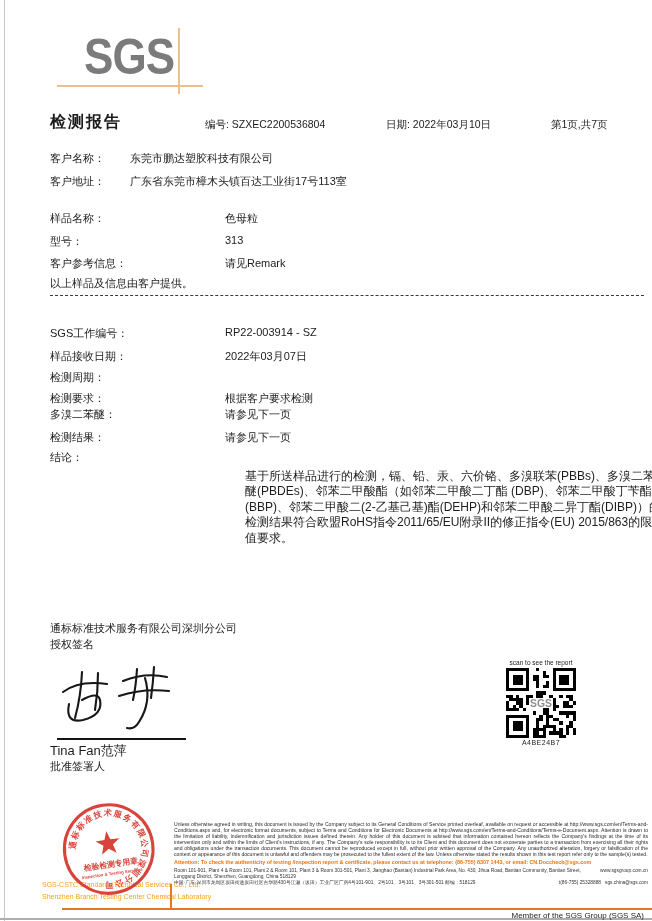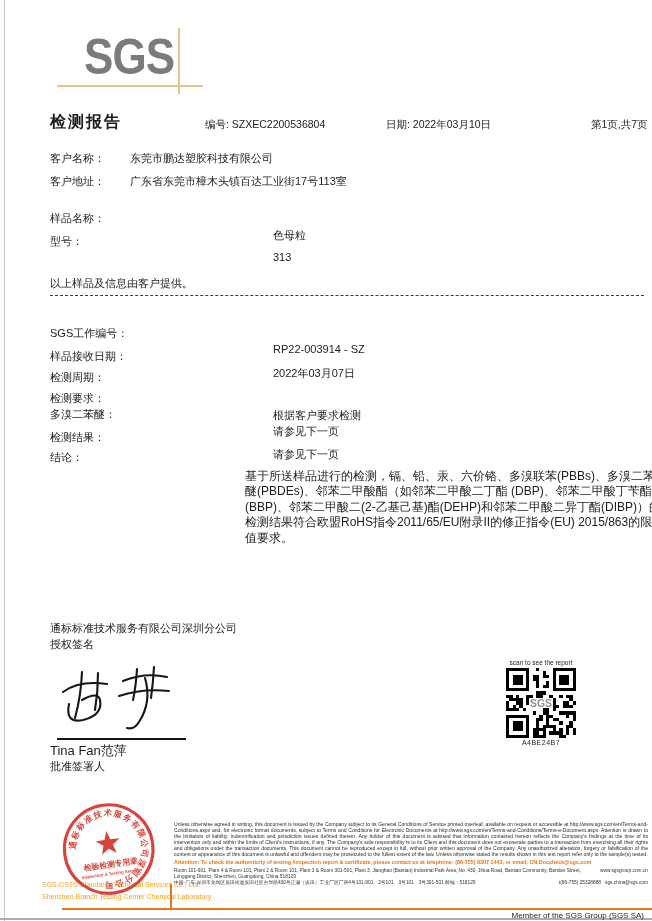--- a/index.html
+++ b/index.html
@@ -15,25 +15,25 @@
   .edge-left{left:4px;top:0;width:1px;height:921px;background:#c9c9c9;}
   .edge-bottom{left:0;top:918px;width:652px;height:2px;background:#aeaeae;}
   
   .logo{left:84px;top:32px;font-size:50px;font-weight:bold;color:#7b7b7b;
         letter-spacing:-1px;transform:scaleX(.88);transform-origin:left top;line-height:1;}
   .logo-hline{left:57px;top:85px;width:146px;height:2px;background:#e9c08e;}
   .logo-vline{left:178px;top:28px;width:2px;height:66px;background:#e9c08e;}
   
   .title{left:50px;top:112px;font-size:16px;font-weight:bold;letter-spacing:2px;}
   .meta{top:118px;font-size:10.5px;}
-  .m-no{left:205px;} .m-date{left:386px;} .m-page{left:551px;margin-left:40px;}
+  .m-no{left:205px;} .m-date{left:386px;} .m-page{left:551px;}
   
   .row{left:50px;font-size:11px;width:592px;}
   .row .val{position:absolute;left:80px;top:0;}
-  .row .val2{position:absolute;left:175px;top:17px;margin-left:48px;}
+  .row .val2{position:absolute;left:175px;top:0;}
   .note{left:50px;font-size:11px;}
   .dashline{left:50px;top:295px;width:594px;border-top:1.5px dashed #3a3a3a;}
   
   .conc-label{left:50px;top:450px;font-size:11px;}
   .conc-text{left:225px;top:469px;width:418px;font-size:12px;line-height:15.4px;margin-left:20px;}
   
   .sig-co{left:50px;top:621px;font-size:11px;}
   .sig-auth{left:50px;top:637px;font-size:11px;text-align:center;}
   .sig-img{left:55px;top:662px;}
   .sig-line{left:57px;top:738px;width:129px;height:2px;background:#151515;}
@@ -88,20 +88,24 @@
     <span class="val">广东省东莞市樟木头镇百达工业街17号113室</span>
   </div>
 
   <div class="abs row" style="top:211px">
     <span>样品名称：</span>
     <span class="val2">色母粒</span>
   </div>
   <div class="abs row" style="top:234px">
     <span>型号：</span>
     <span class="val2">313</span>
+  </div>
+  <div class="abs row" style="top:256px">
+    <span>客户参考信息：</span>
+    <span class="val2">请见Remark</span>
   </div>
   <div class="abs note" style="top:276px">以上样品及信息由客户提供。</div>
 
   <div class="abs dashline"></div>
 
   <div class="abs row" style="top:326px">
     <span>SGS工作编号：</span>
     <span class="val2">RP22-003914 - SZ</span>
   </div>
   <div class="abs row" style="top:349px">

